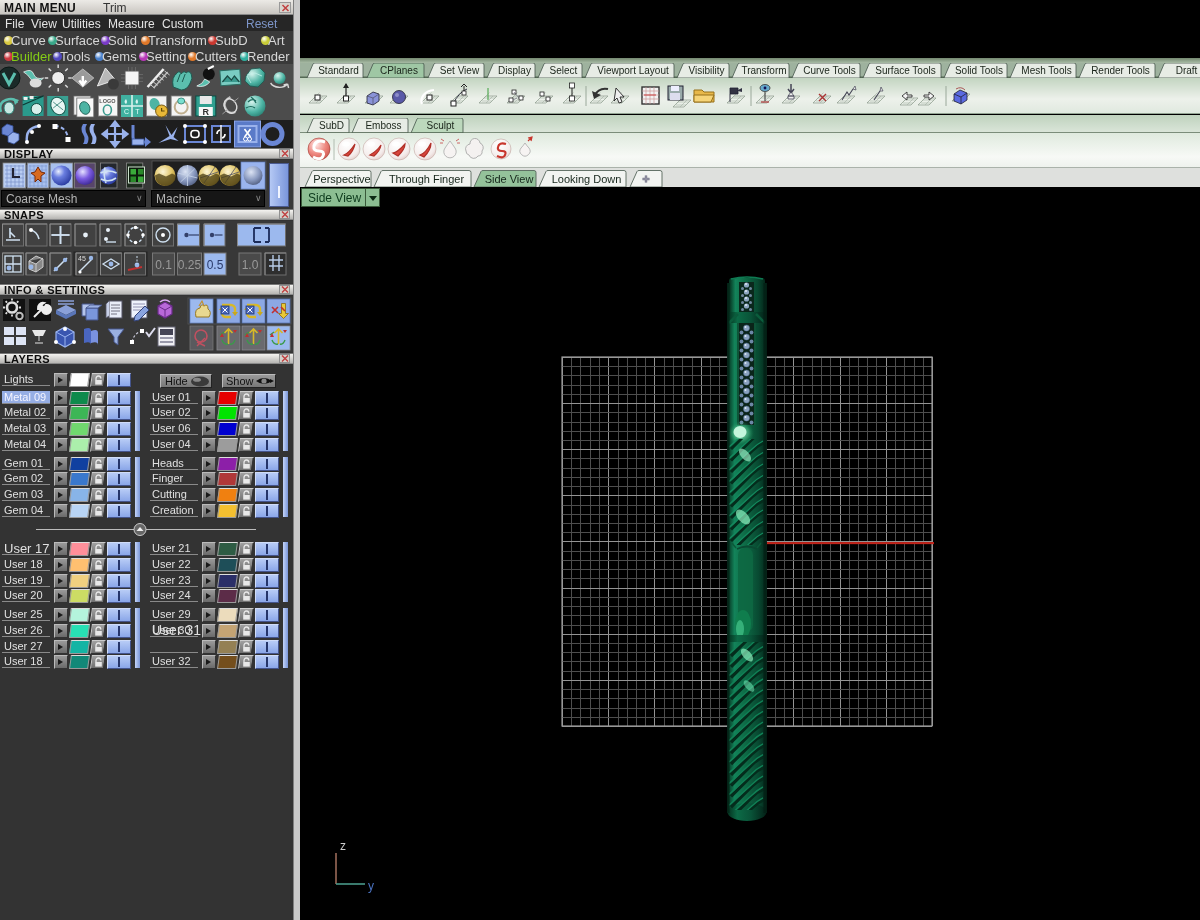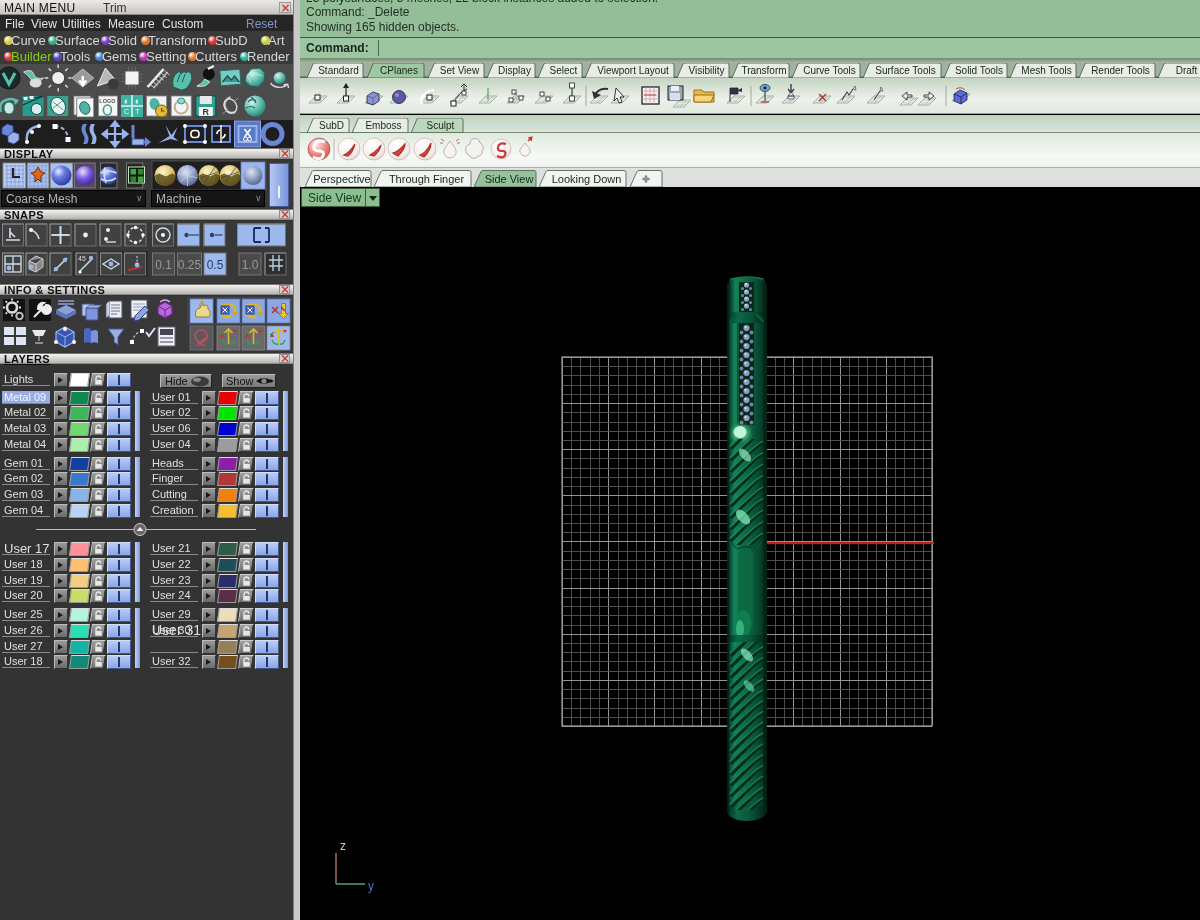--- a/index.html
+++ b/index.html
@@ -7,29 +7,20 @@
 .abs { position:absolute; }
 #root { position:absolute; left:0; top:0; width:1200px; height:920px; background:#000; }
 #panel { position:absolute; left:0; top:0; width:293px; height:920px; background:#343434; overflow:hidden; }
 #right { position:absolute; left:300px; top:0; width:900px; height:920px; background:#000; overflow:hidden; }
 </style>
 </head>
 <body>
 <div id="root">
 
 <div id="right">
-<div class="abs" style="left:0;top:0;width:900px;height:37px;background:#93be98;color:#1f2e20;font-size:12px;">
-<div class="abs" style="left:6px;top:-9px;">23 polysurfaces, 3 meshes, 22 block instances added to selection.</div>
-<div class="abs" style="left:6px;top:5px;">Command: _Delete</div>
-<div class="abs" style="left:6px;top:20px;">Showing 165 hidden objects.</div>
-</div>
-<div class="abs" style="left:0;top:37px;width:900px;height:21px;background:#9cc5a1;border-top:1px solid #44544a;">
-<span class="abs" style="left:6px;top:3px;font-weight:bold;color:#15251a;font-size:12px;">Command:</span>
-<span class="abs" style="left:78px;top:2px;width:1px;height:16px;background:#4a6a50;"></span>
-</div>
 <div class="abs" style="left:0;top:58px;width:900px;height:5px;background:linear-gradient(#73886f,#a8bba5);"></div>
 <svg class="abs" style="left:0;top:63px;" width="900" height="15" viewBox="0 0 900 15">
         <rect x="0" y="0" width="900" height="15" fill="#9eb29e"></rect>
         <rect x="0" y="13.5" width="900" height="1.5" fill="#556a55"></rect>
         <path d="M7 15 L13 1 Q13.5 0 15 0 L61 0 Q63 0 63 2 L63 15 Z" fill="#e7ece5" stroke="#44544a" stroke-width="0.8"></path>
         <text x="38.5" y="11" font-size="10" text-anchor="middle" fill="#1a241a" font-family="Liberation Sans">Standard</text>
         <path d="M67 15 L73 1 Q73.5 0 75 0 L122 0 Q124 0 124 2 L124 15 Z" fill="#9fc7a4" stroke="#44544a" stroke-width="0.8"></path>
         <text x="99.0" y="11" font-size="10" text-anchor="middle" fill="#1a241a" font-family="Liberation Sans">CPlanes</text>
         <path d="M128 15 L134 1 Q134.5 0 136 0 L182 0 Q184 0 184 2 L184 15 Z" fill="#e7ece5" stroke="#44544a" stroke-width="0.8"></path>
         <text x="159.5" y="11" font-size="10" text-anchor="middle" fill="#1a241a" font-family="Liberation Sans">Set View</text>
@@ -560,21 +551,21 @@
         </svg>
 <div class="abs" style="left:1px;top:1px;width:79px;height:19px;background:#8cbe92;border:1px solid #3a5a3a;">
 <span class="abs" style="left:6px;top:2px;color:#0c3a1c;font-size:12px;">Side View</span>
 <span class="abs" style="left:63px;top:0;width:1px;height:17px;background:#3a5a3a;"></span>
 <span class="abs" style="left:67px;top:7px;border:4px solid transparent;border-top:5px solid #0c2a14;"></span>
 </div>
 </div>
 </div>
 <div id="panel">
 <div class="abs" style="left:0;top:0;width:293px;height:15px;background:linear-gradient(#eceae6,#c8c5c0);border-bottom:1px solid #888;"></div>
-<span class="abs" style="left:4px;top:1px;font-size:12px;font-weight:normal;color:#111;letter-spacing:0.3px;">MAIN MENU</span>
+<span class="abs" style="left:4px;top:1px;font-size:12px;font-weight:bold;color:#111;letter-spacing:0.3px;">MAIN MENU</span>
 <span class="abs" style="left:103px;top:1px;font-size:12px;color:#333;">Trim</span>
 <span class="abs" style="left:279px;top:2px;width:12px;height:11px;background:#d8d5ce;border:1px solid #999;"></span>
 <svg class="abs" style="left:280px;top:3px" width="11" height="10">
         <path d="M2.5 2 L8.5 8 M8.5 2 L2.5 8" stroke="#c04040" stroke-width="1.5"></path>
       </svg>
 <div class="abs" style="left:0;top:15px;width:293px;height:16px;background:#262626;"></div>
 <span class="abs" style="left:5px;top:17px;font-size:12px;color:#e4e4e4;">File</span>
 <span class="abs" style="left:31px;top:17px;font-size:12px;color:#e4e4e4;">View</span>
 <span class="abs" style="left:62px;top:17px;font-size:12px;color:#e4e4e4;">Utilities</span>
 <span class="abs" style="left:108px;top:17px;font-size:12px;color:#e4e4e4;">Measure</span>
@@ -1007,21 +998,21 @@
         <rect x="242" y="30" width="23" height="24" fill="#6a6a6e" stroke="#8a8a90" stroke-width="0.8"></rect>
         <path d="M253.5 34 v14 m-4 -11 l4 -4 4 4" stroke="#d8b828" stroke-width="1.6" fill="none"></path>
         <path d="M247 44 q2 5 6 4 m-8 -9 l4 -3 M260 44 q-2 5 -5 4" stroke="#3a9a4a" stroke-width="1.4" fill="none"></path>
         <path d="M247 37 l-2 4 4 0 Z M260 37 l-2 -3 4 0 Z" fill="#c03030"></path>
         <rect x="267" y="30" width="23" height="24" fill="#9cb9ee" stroke="#8a8a90" stroke-width="0.8"></rect>
         <path d="M278.5 34 v14 m-4 -11 l4 -4 4 4" stroke="#d8b828" stroke-width="1.6" fill="none"></path>
         <path d="M272 44 q2 5 6 4 m-8 -9 l4 -3 M285 44 q-2 5 -5 4" stroke="#3a9a4a" stroke-width="1.4" fill="none"></path>
         <path d="M272 37 l-2 4 4 0 Z M285 37 l-2 -3 4 0 Z" fill="#c03030"></path>
       </svg>
 <div class="abs" style="left:0;top:353px;width:293px;height:11px;background:linear-gradient(#f4f3f0,#b6b5b2);border-top:1px solid #777;border-bottom:1px solid #8a8a8a;"></div>
-<span class="abs" style="left:4px;top:353px;font-size:11px;line-height:12px;font-weight:bold;color:#0d0d0d;letter-spacing:0.4px;text-decoration:underline;">LAYERS</span>
+<span class="abs" style="left:4px;top:353px;font-size:11px;line-height:12px;font-weight:bold;color:#0d0d0d;letter-spacing:0.4px;">LAYERS</span>
 <span class="abs" style="left:279px;top:354px;width:11px;height:9px;background:#d4d1ca;border:1px solid #909090;"></span>
 <svg class="abs" style="left:280px;top:354px" width="10" height="9">
         <path d="M2 1.5 L8 7.5 M8 1.5 L2 7.5" stroke="#c04040" stroke-width="1.4"></path>
       </svg>
 <div class="abs" style="left:0;top:365px;width:293px;height:555px;background:#333333;"></div>
 <div class="abs" style="left:2px;top:373px;width:48px;height:13px;border-bottom:1px solid #8a8a8a;"></div>
 <span class="abs" style="left:4px;top:373px;font-size:11px;line-height:13px;color:#e0e0e0;">Lights</span>
 <div class="abs" style="left:54px;top:373px;width:14px;height:14px;background:linear-gradient(#9a9a9a,#6a6a6a);border:1px solid #bbb;border-right-color:#333;border-bottom-color:#333;"></div>
 <span class="abs" style="left:58px;top:376.5px;border:3.5px solid transparent;border-left:5px solid #1a1a1a;width:0;height:0;"></span>
 <div class="abs" style="left:70px;top:373px;width:19px;height:14px;background:#ffffff;border:1px solid #999;border-top-color:#ddd;transform:skewX(-8deg);"></div>

